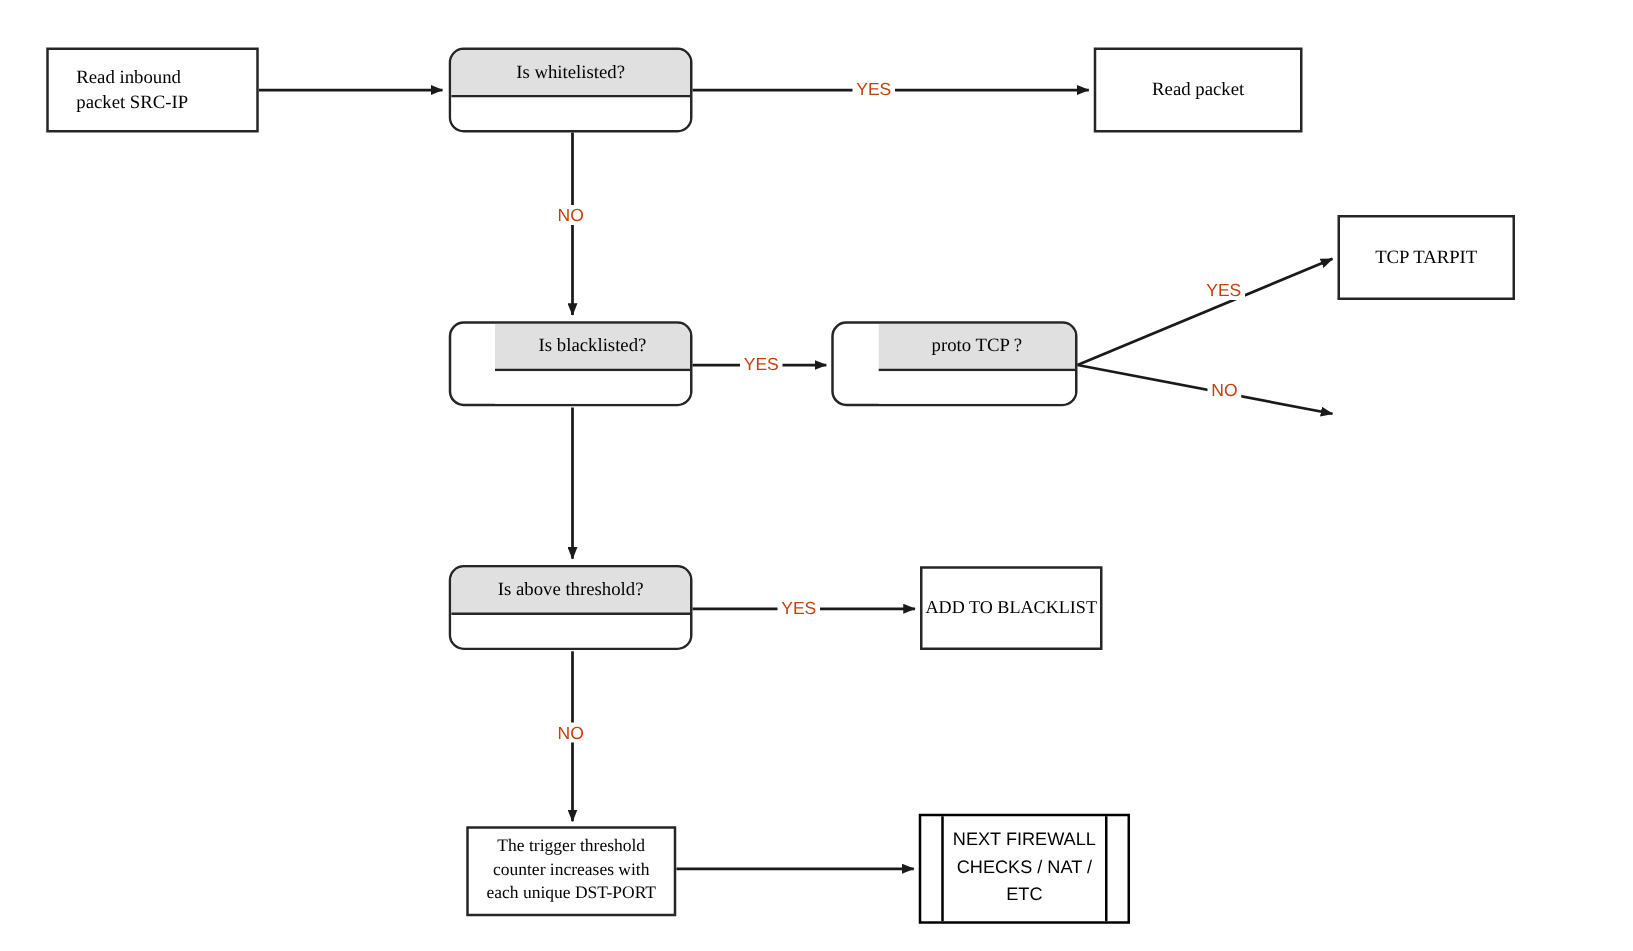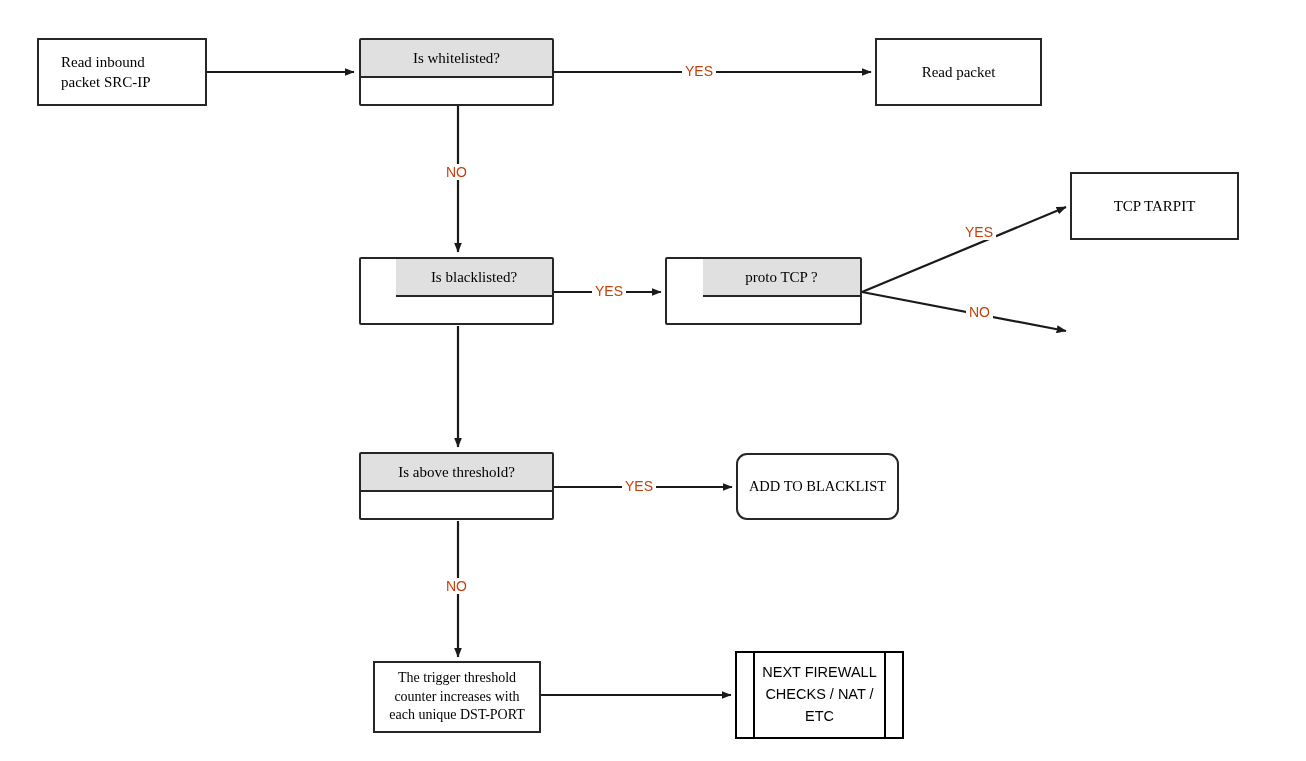--- a/index.html
+++ b/index.html
@@ -51,21 +51,21 @@
   .box.tight {
     padding: 0 1px;
     font-size: 14.5px;
   }
 
   
   .decision {
     position: absolute;
     box-sizing: border-box;
     border: 2px solid #262626;
-    border-radius: 2px;
+    border-radius: 12px;
     background: #ffffff;
     overflow: hidden;
     z-index: 3;
   }
   .decision .head {
     box-sizing: border-box;
     height: 38px;
     background: #e0e0e0;
     border-bottom: 2px solid #262626;
     display: flex;
@@ -177,31 +177,31 @@
   <div class="decision" style="left:359px; top:257px; width:195px; height:68px;padding-left:35px;">
     <div class="head">Is blacklisted?</div>
     <div class="body"></div>
   </div>
 
   <div class="decision" style="left:665px; top:257px; width:197px; height:68px;padding-left:36px;">
     <div class="head">proto TCP ?</div>
     <div class="body"></div>
   </div>
 
-  <div class="box" style="left:1070px; top:172px; width:169px; height:68px;justify-content:center;">
+  <div class="box" style="left:1070px; top:172px; width:142px; height:68px;justify-content:center;">
     <span>TCP TARPIT</span>
   </div>
 
 
   <div class="decision" style="left:359px; top:452px; width:195px; height:68px;">
     <div class="head">Is above threshold?</div>
     <div class="body"></div>
   </div>
 
-  <div class="box tight" style="left:736px; top:453px; width:163px; height:67px;border-radius:11px;">
+  <div class="box tight" style="left:736px; top:453px; width:146px; height:67px;">
     <span>ADD TO BLACKLIST</span>
   </div>
 
   <div class="box" style="left:373px; top:661px; width:168px; height:72px; font-size:14px;">
     <div>
       <div>The trigger threshold</div>
       <div>counter increases with</div>
       <div>each unique DST-PORT</div>
     </div>
   </div>

